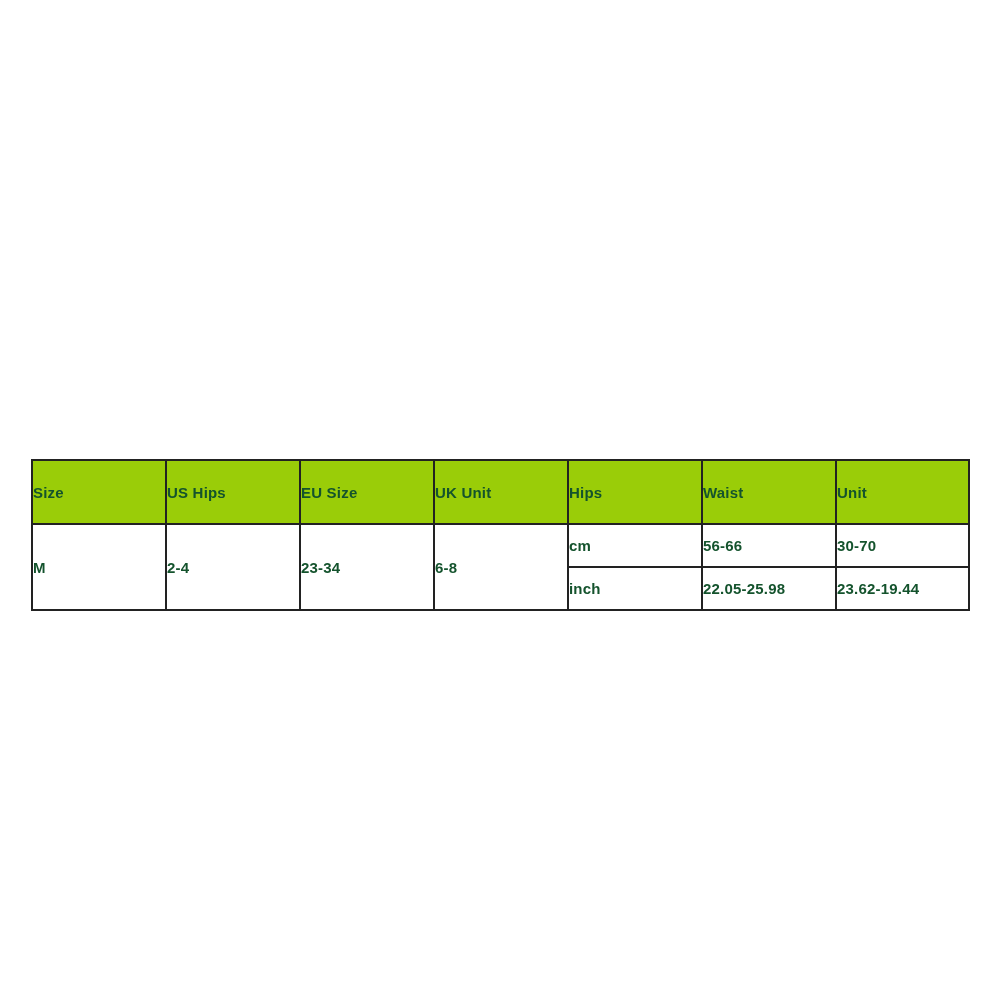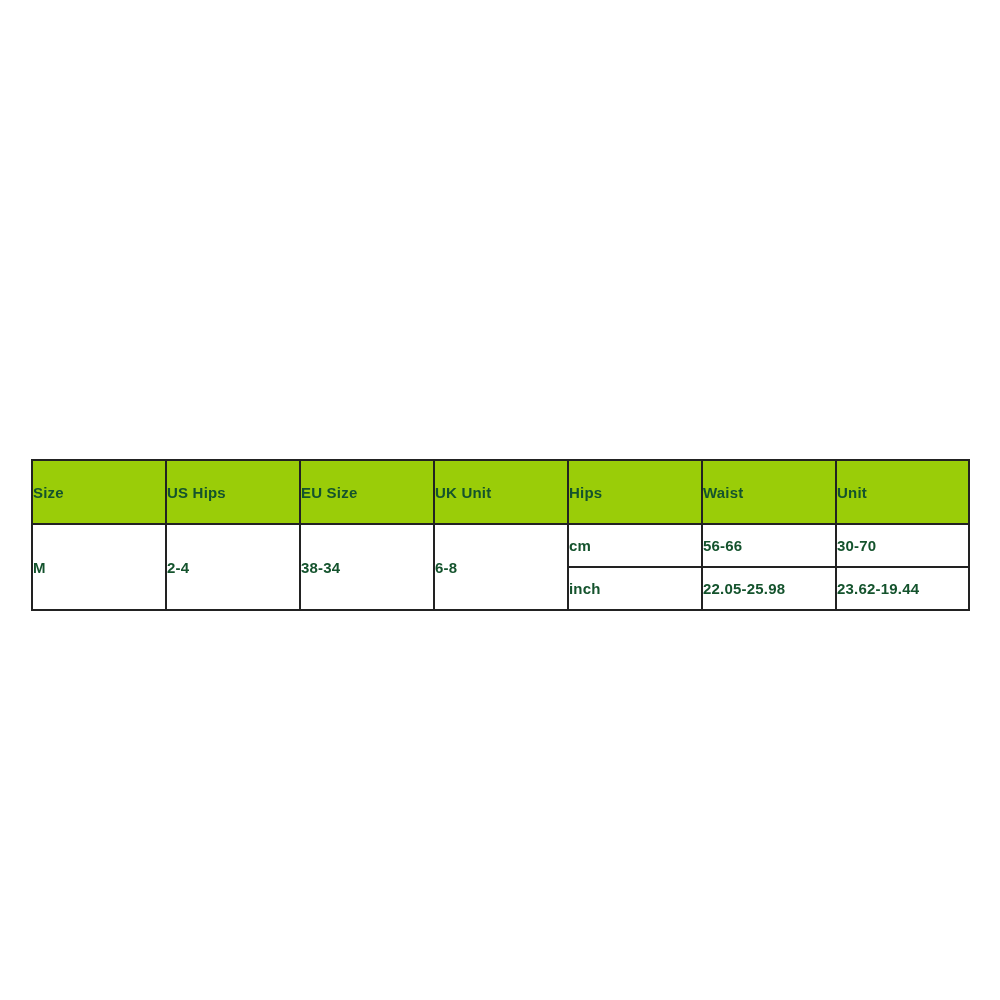--- a/index.html
+++ b/index.html
@@ -90,21 +90,21 @@
         <th>UK Unit</th>
         <th>Hips</th>
         <th>Waist</th>
         <th>Unit</th>
       </tr>
     </thead>
     <tbody>
       <tr>
         <td class="merged" rowspan="2">M</td>
         <td class="merged" rowspan="2">2-4</td>
-        <td class="merged" rowspan="2">38-34</td>
+        <td class="merged" rowspan="2">23-34</td>
         <td class="merged" rowspan="2">6-8</td>
         <td>cm</td>
         <td>56-66</td>
         <td>30-70</td>
       </tr>
       <tr>
         <td>inch</td>
         <td>22.05-25.98</td>
         <td>23.62-19.44</td>
       </tr>

